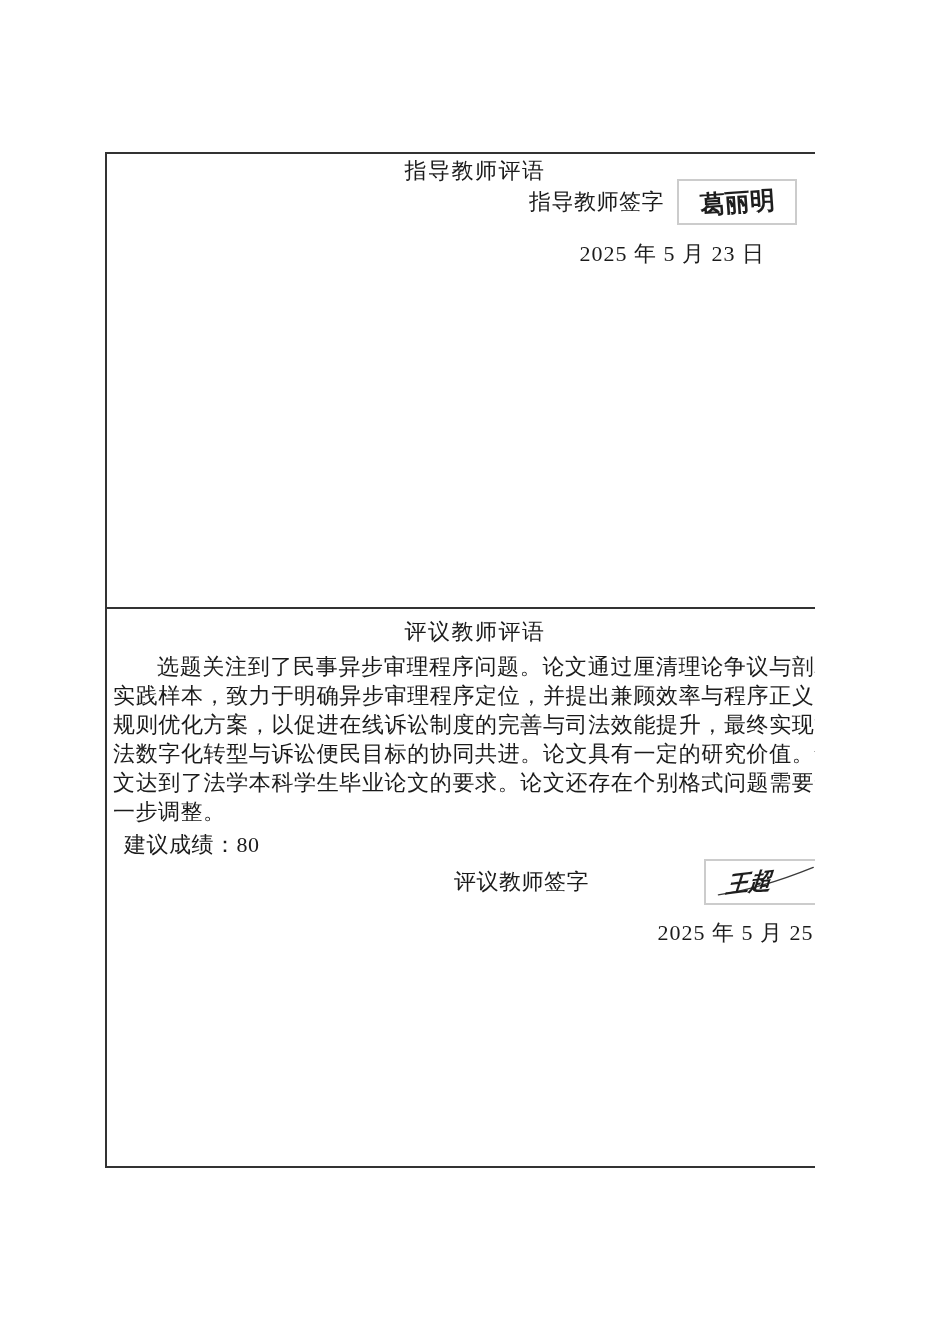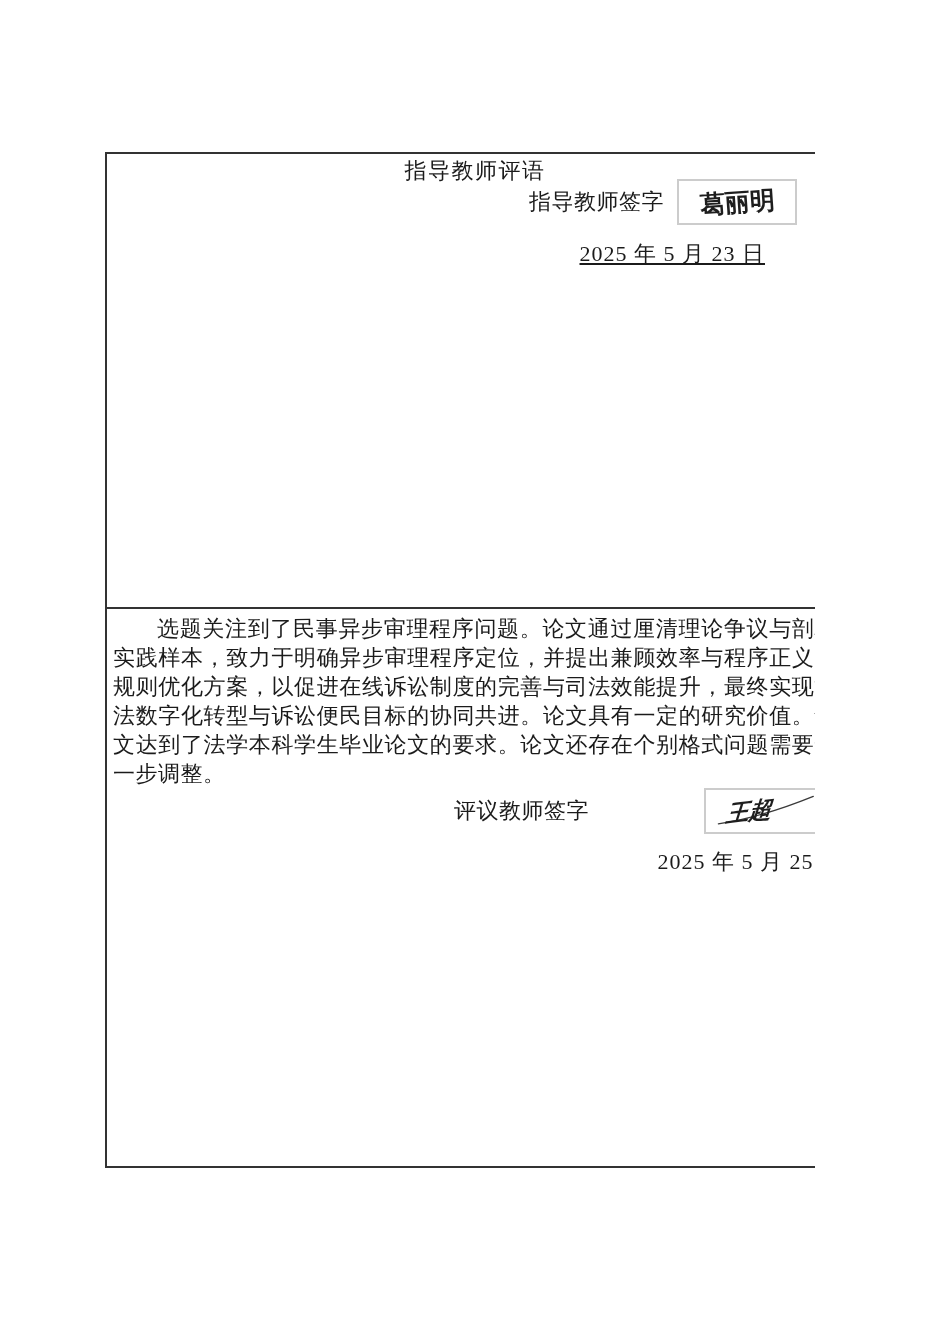--- a/index.html
+++ b/index.html
@@ -108,42 +108,44 @@
     stroke-linecap: round;
   }
 
   .date-line {
     font-size: 22px;
     line-height: 29px;
     text-align: right;
     letter-spacing: 1px;
     white-space: nowrap;
   }
-  .date-advisor { margin-top: 14px; padding-right: 78px; text-decoration: underline; }
+  .date-advisor { margin-top: 14px; padding-right: 78px; }
   .date-reviewer { margin-top: 13px; padding-right: 0; }
 </style>
 </head>
 <body>
 
 <div class="page">
   <div class="form-table">
 
     <section class="cell cell-advisor">
       <h2 class="cell-title">指导教师评语</h2>
       <div class="sig-row sig-row-advisor">
         <span class="sig-label">指导教师签字</span>
         <span class="sig-box">
           <span class="sig-name sig-name-advisor">葛丽明</span>
         </span>
       </div>
       <div class="date-line date-advisor">2025 年 5 月 23 日</div>
     </section>
 
     <section class="cell cell-reviewer">
+      <h2 class="cell-title">评议教师评语</h2>
       <p class="comment">选题关注到了民事异步审理程序问题。论文通过厘清理论争议与剖析实践样本，致力于明确异步审理程序定位，并提出兼顾效率与程序正义的规则优化方案，以促进在线诉讼制度的完善与司法效能提升，最终实现司法数字化转型与诉讼便民目标的协同共进。论文具有一定的研究价值。论文达到了法学本科学生毕业论文的要求。论文还存在个别格式问题需要进一步调整。</p>
+      <div class="score-line"><span>建议成绩：</span><span>80</span></div>
       <div class="sig-row sig-row-reviewer">
         <span class="sig-label">评议教师签字</span>
         <span class="sig-box">
           <svg class="sig-sweep" viewBox="0 0 120 46" aria-hidden="true">
             <path d="M10 37 C 38 33, 72 24, 114 7"></path>
           </svg>
           <span class="sig-name sig-name-reviewer">王超</span>
         </span>
       </div>
       <div class="date-line date-reviewer">2025 年 5 月 25 日</div>

